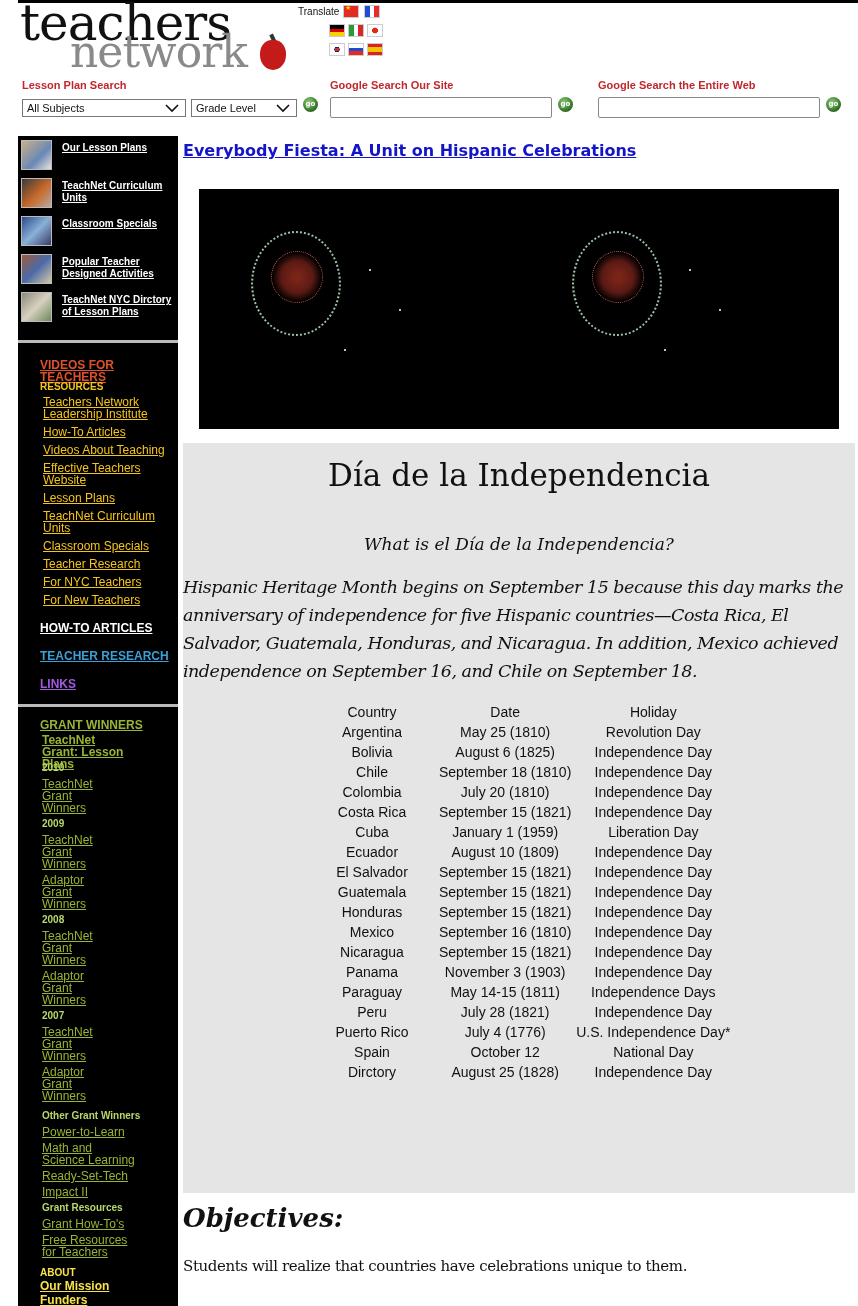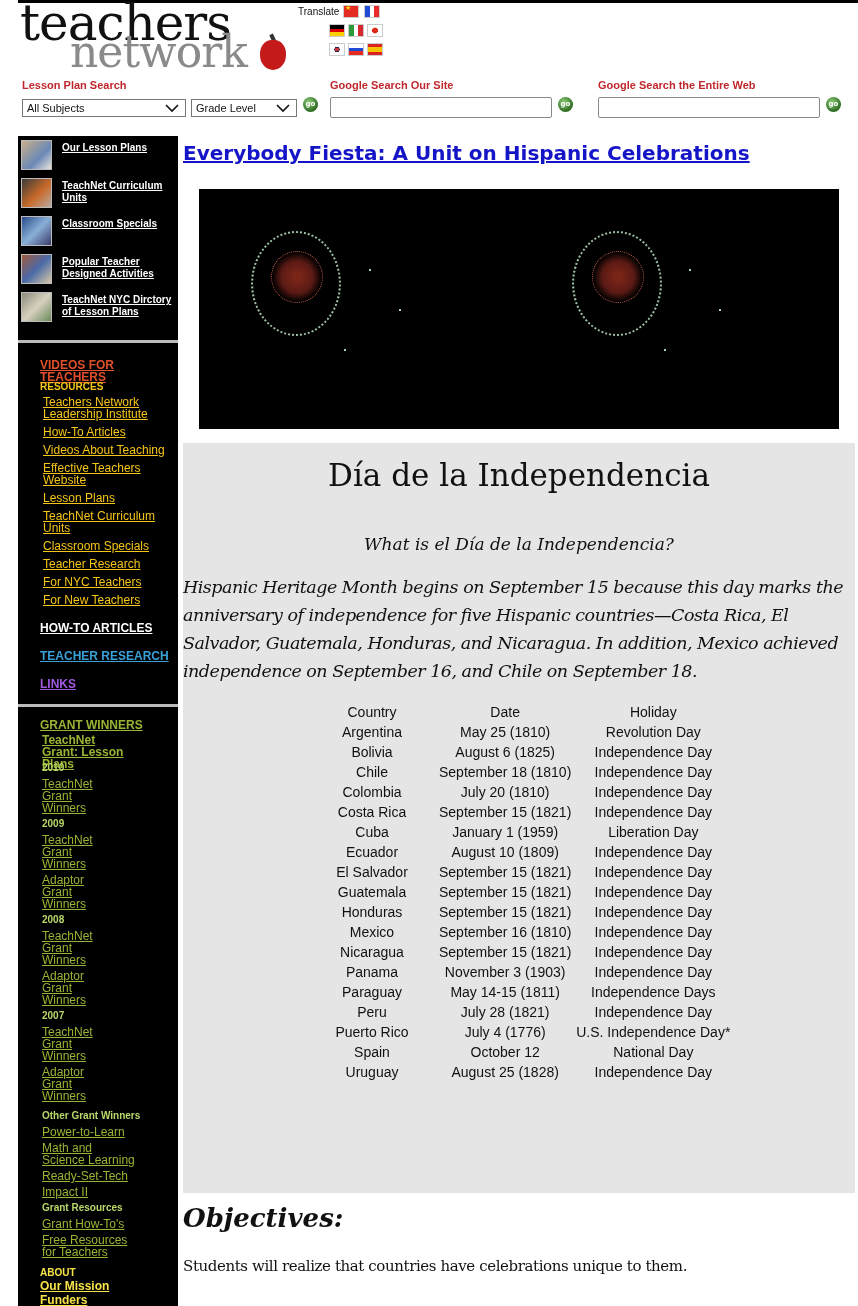--- a/index.html
+++ b/index.html
@@ -79,21 +79,21 @@
   .white { color: #fff; font-weight: bold; }
   .blue { color: #3aa0d8; font-weight: bold; }
   .purple { color: #a05ae0; font-weight: bold; }
   .olive { color: #98b433; }
   .ltgreen { color: #b8d86a; }
   .sb-heading { position: absolute; font-size: 10px; font-weight: bold; line-height: 12px; }
 
   
   .main-title {
     position: absolute; left: 183px; top: 141px;
-    font-family: "DejaVu Sans", sans-serif; font-size: 20px; font-weight: bold;
+    font-family: "DejaVu Sans", sans-serif; font-size: 16px; font-weight: bold;
     color: #1515c8; text-decoration: underline; letter-spacing: 0px;
   }
   .fireworks { position: absolute; left: 199px; top: 189px; width: 640px; height: 240px; background: #000; overflow: hidden; }
   .burst { position: absolute; width: 90px; height: 105px; border-radius: 50%; }
   .burst-outer {
     background:
       radial-gradient(circle, rgba(0,0,0,0) 38%, rgba(0,0,0,0) 100%),
       radial-gradient(circle at 50% 50%, transparent 0 30%, transparent 31%);
     border: 2px dotted #b7e2c0;
     opacity: .85;
@@ -364,21 +364,21 @@
           <td>Puerto Rico</td>
           <td>July 4 (1776)</td>
           <td>U.S. Independence Day*</td>
         </tr>
       <tr>
           <td>Spain</td>
           <td>October 12</td>
           <td>National Day</td>
         </tr>
       <tr>
-          <td>Uruguay</td>
+          <td>Dirctory</td>
           <td>August 25 (1828)</td>
           <td>Independence Day</td>
         </tr>
     </tbody>
   </table>
 </div>
 
 <div class="objectives">Objectives:</div>
 <div class="objective-text">Students will realize that countries have celebrations unique to them.</div>
 

